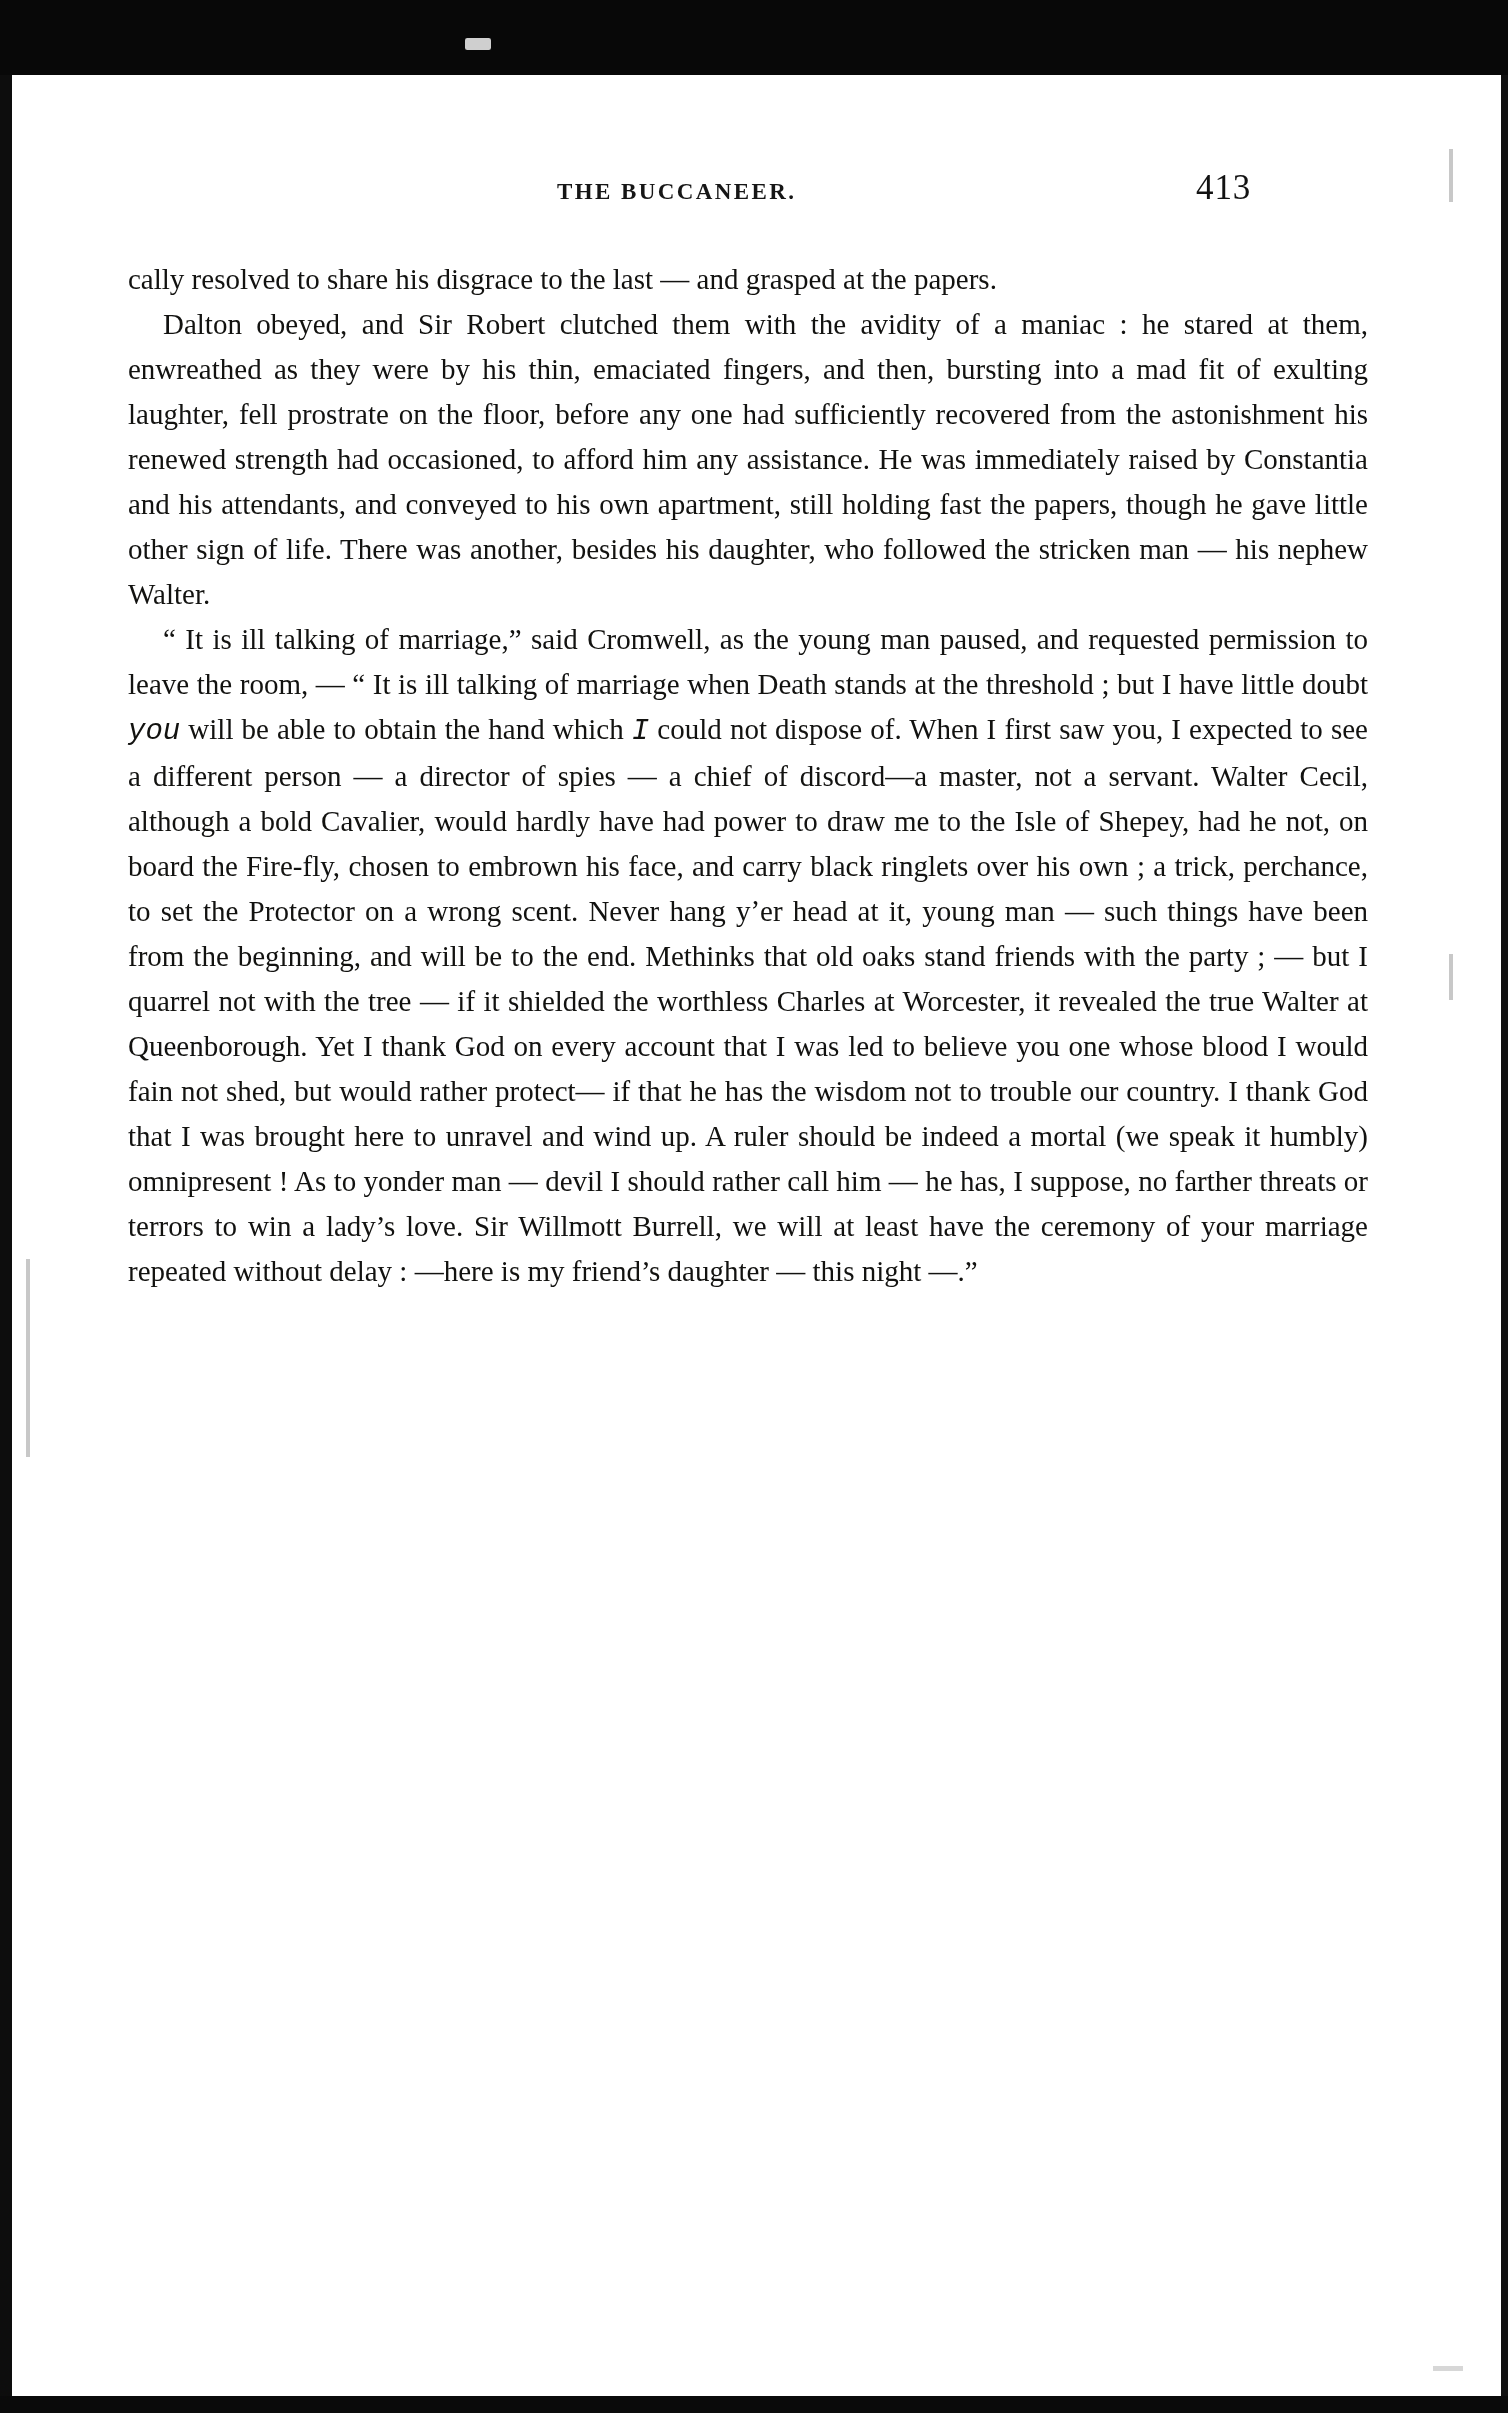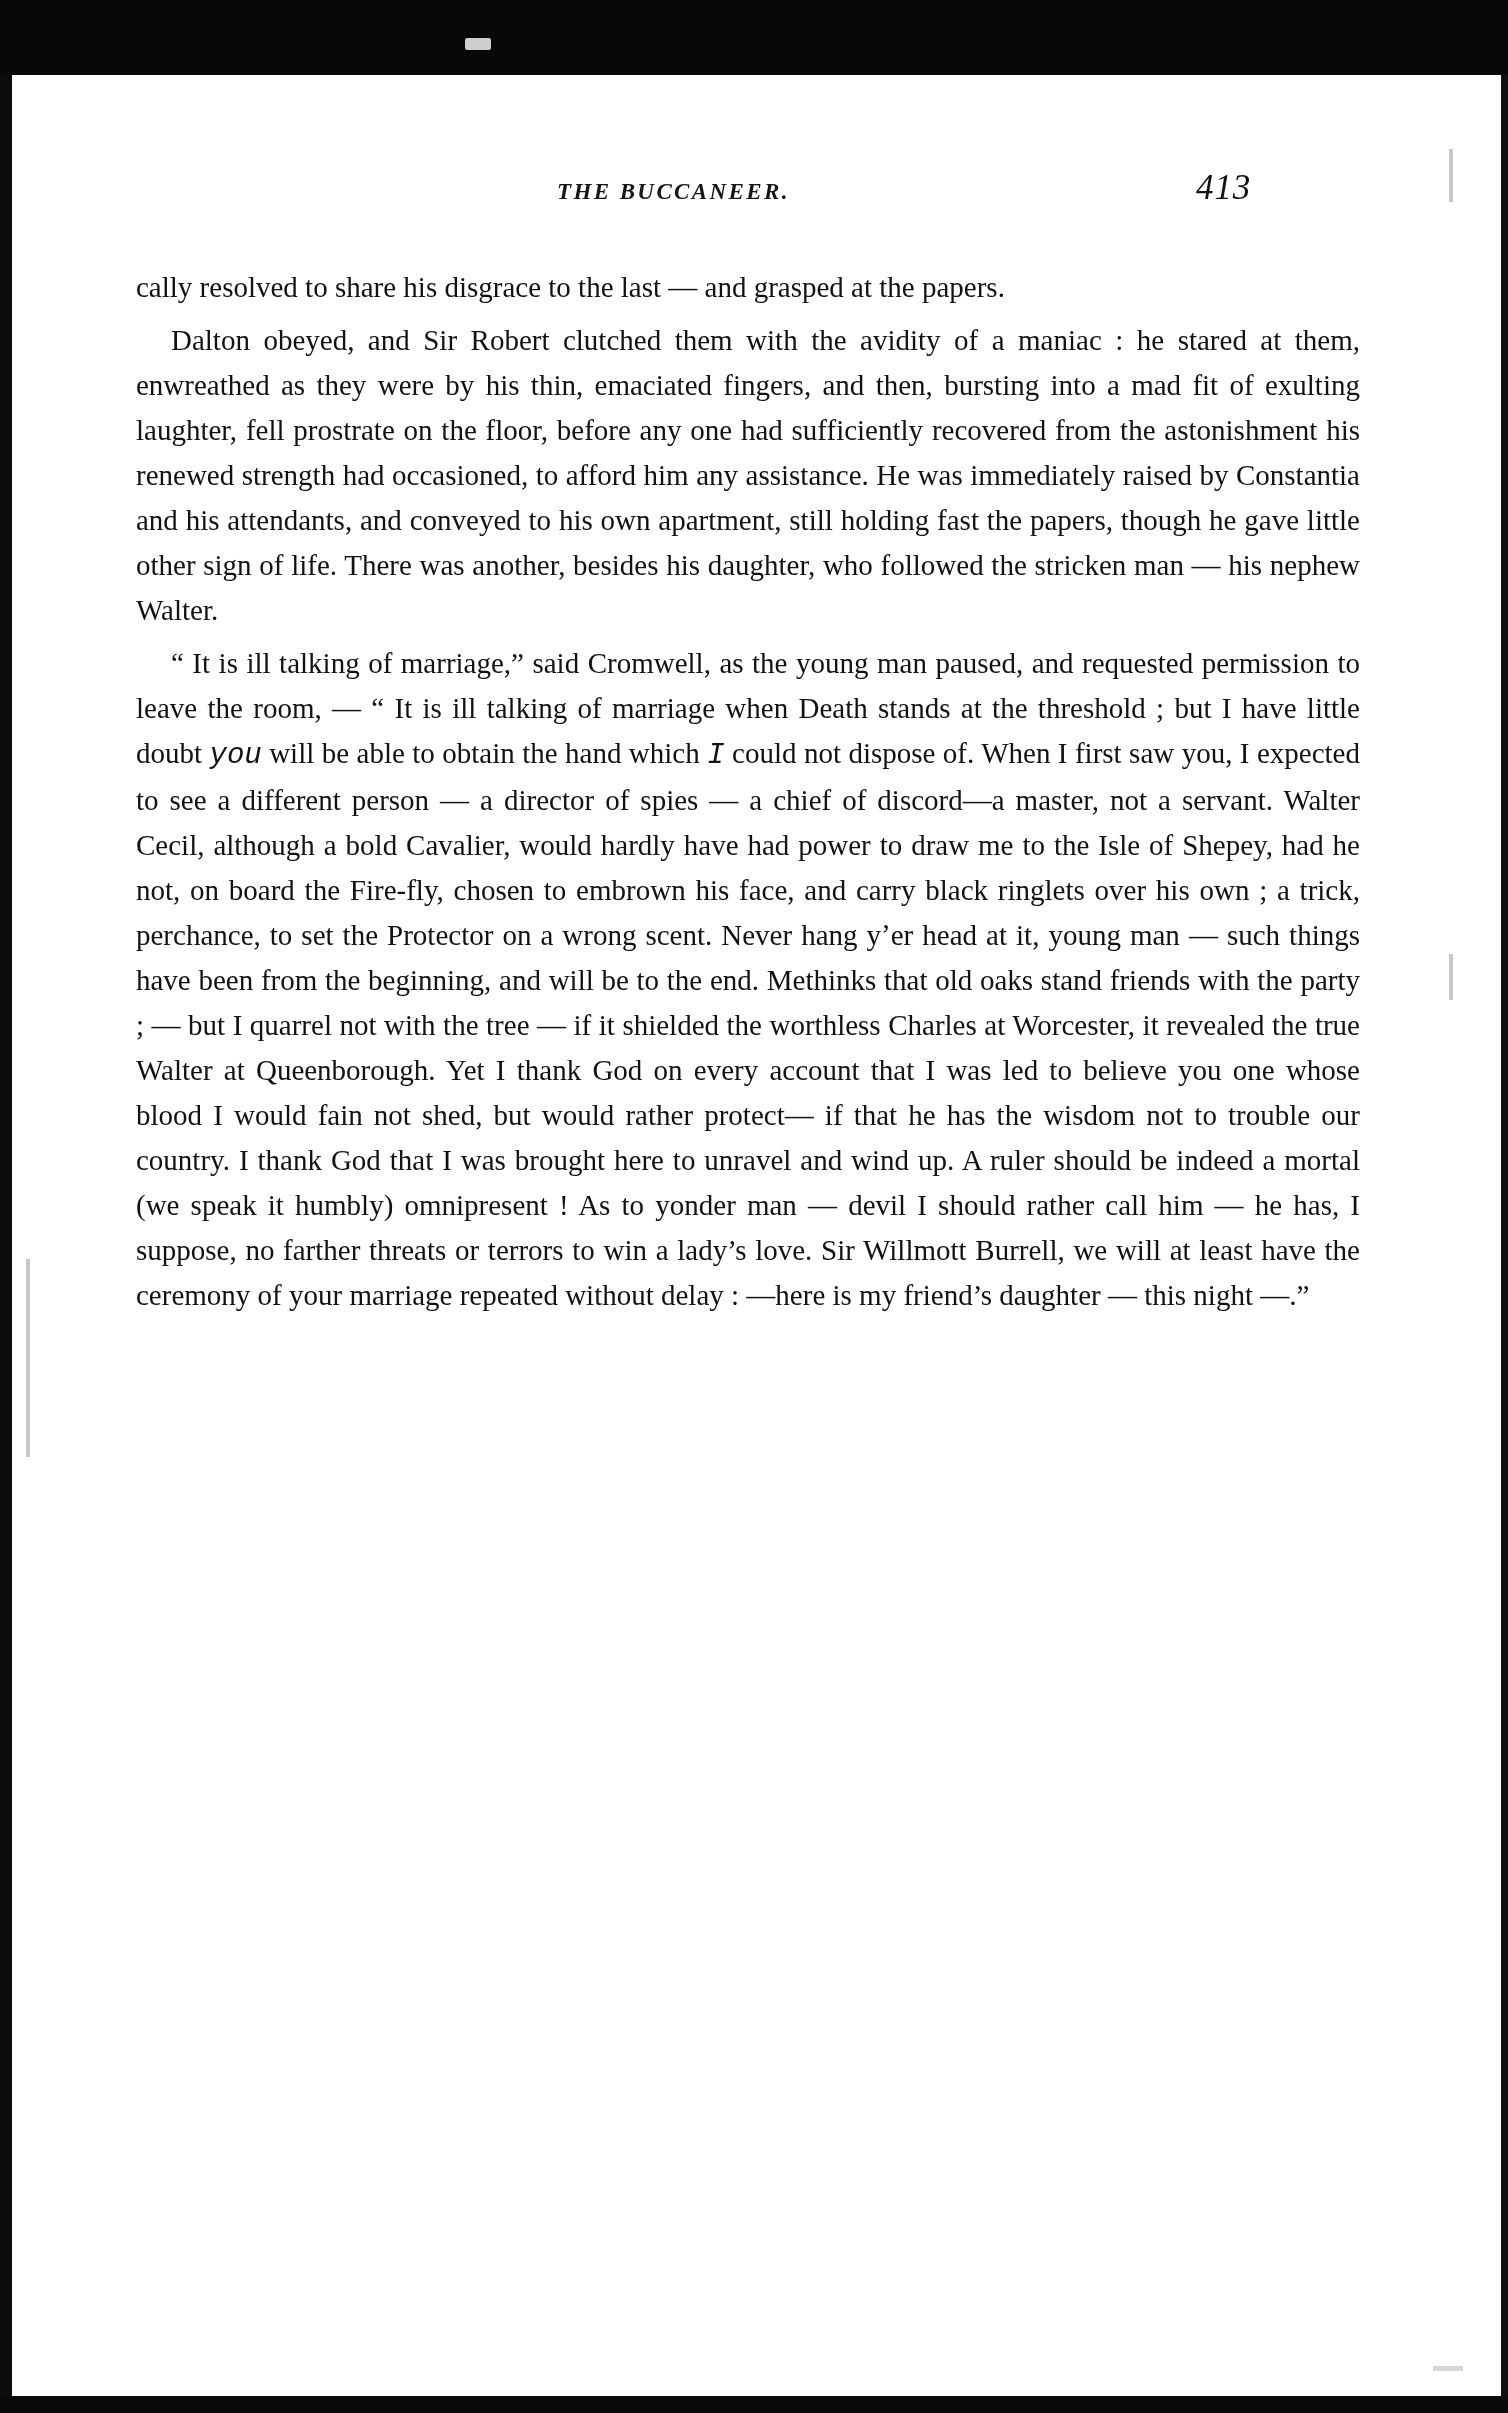--- a/index.html
+++ b/index.html
@@ -71,21 +71,20 @@
     width: 1509px;
     height: 2322px;
   }
 
   .header {
     position: absolute;
     left: 122px;
     top: 99px;
     width: 1274px;
     height: 43px;
-    font-style: italic;
   }
   .running-head {
     position: absolute;
     left: 435px;
     top: 4.6px;
     font-family: "Liberation Serif", serif;
     font-size: 23px;
     letter-spacing: 2.4px;
     font-variant: small-caps;
     text-transform: uppercase;
@@ -108,21 +107,21 @@
     left: 128px;
     top: 182px;
     width: 1240px;
     font-size: 29px;
     line-height: 45px;
     text-align: justify;
     text-justify: inter-word;
     color: #121210;
   }
   .body-text p {
-    margin: 8px;
+    margin: 0;
     text-indent: 0;
   }
   .body-text p.indent {
     text-indent: 35px;
   }
   i { font-style: italic; font-family: Liberation Mono, monospace; }
 </style>
 </head>
 <body>
 

